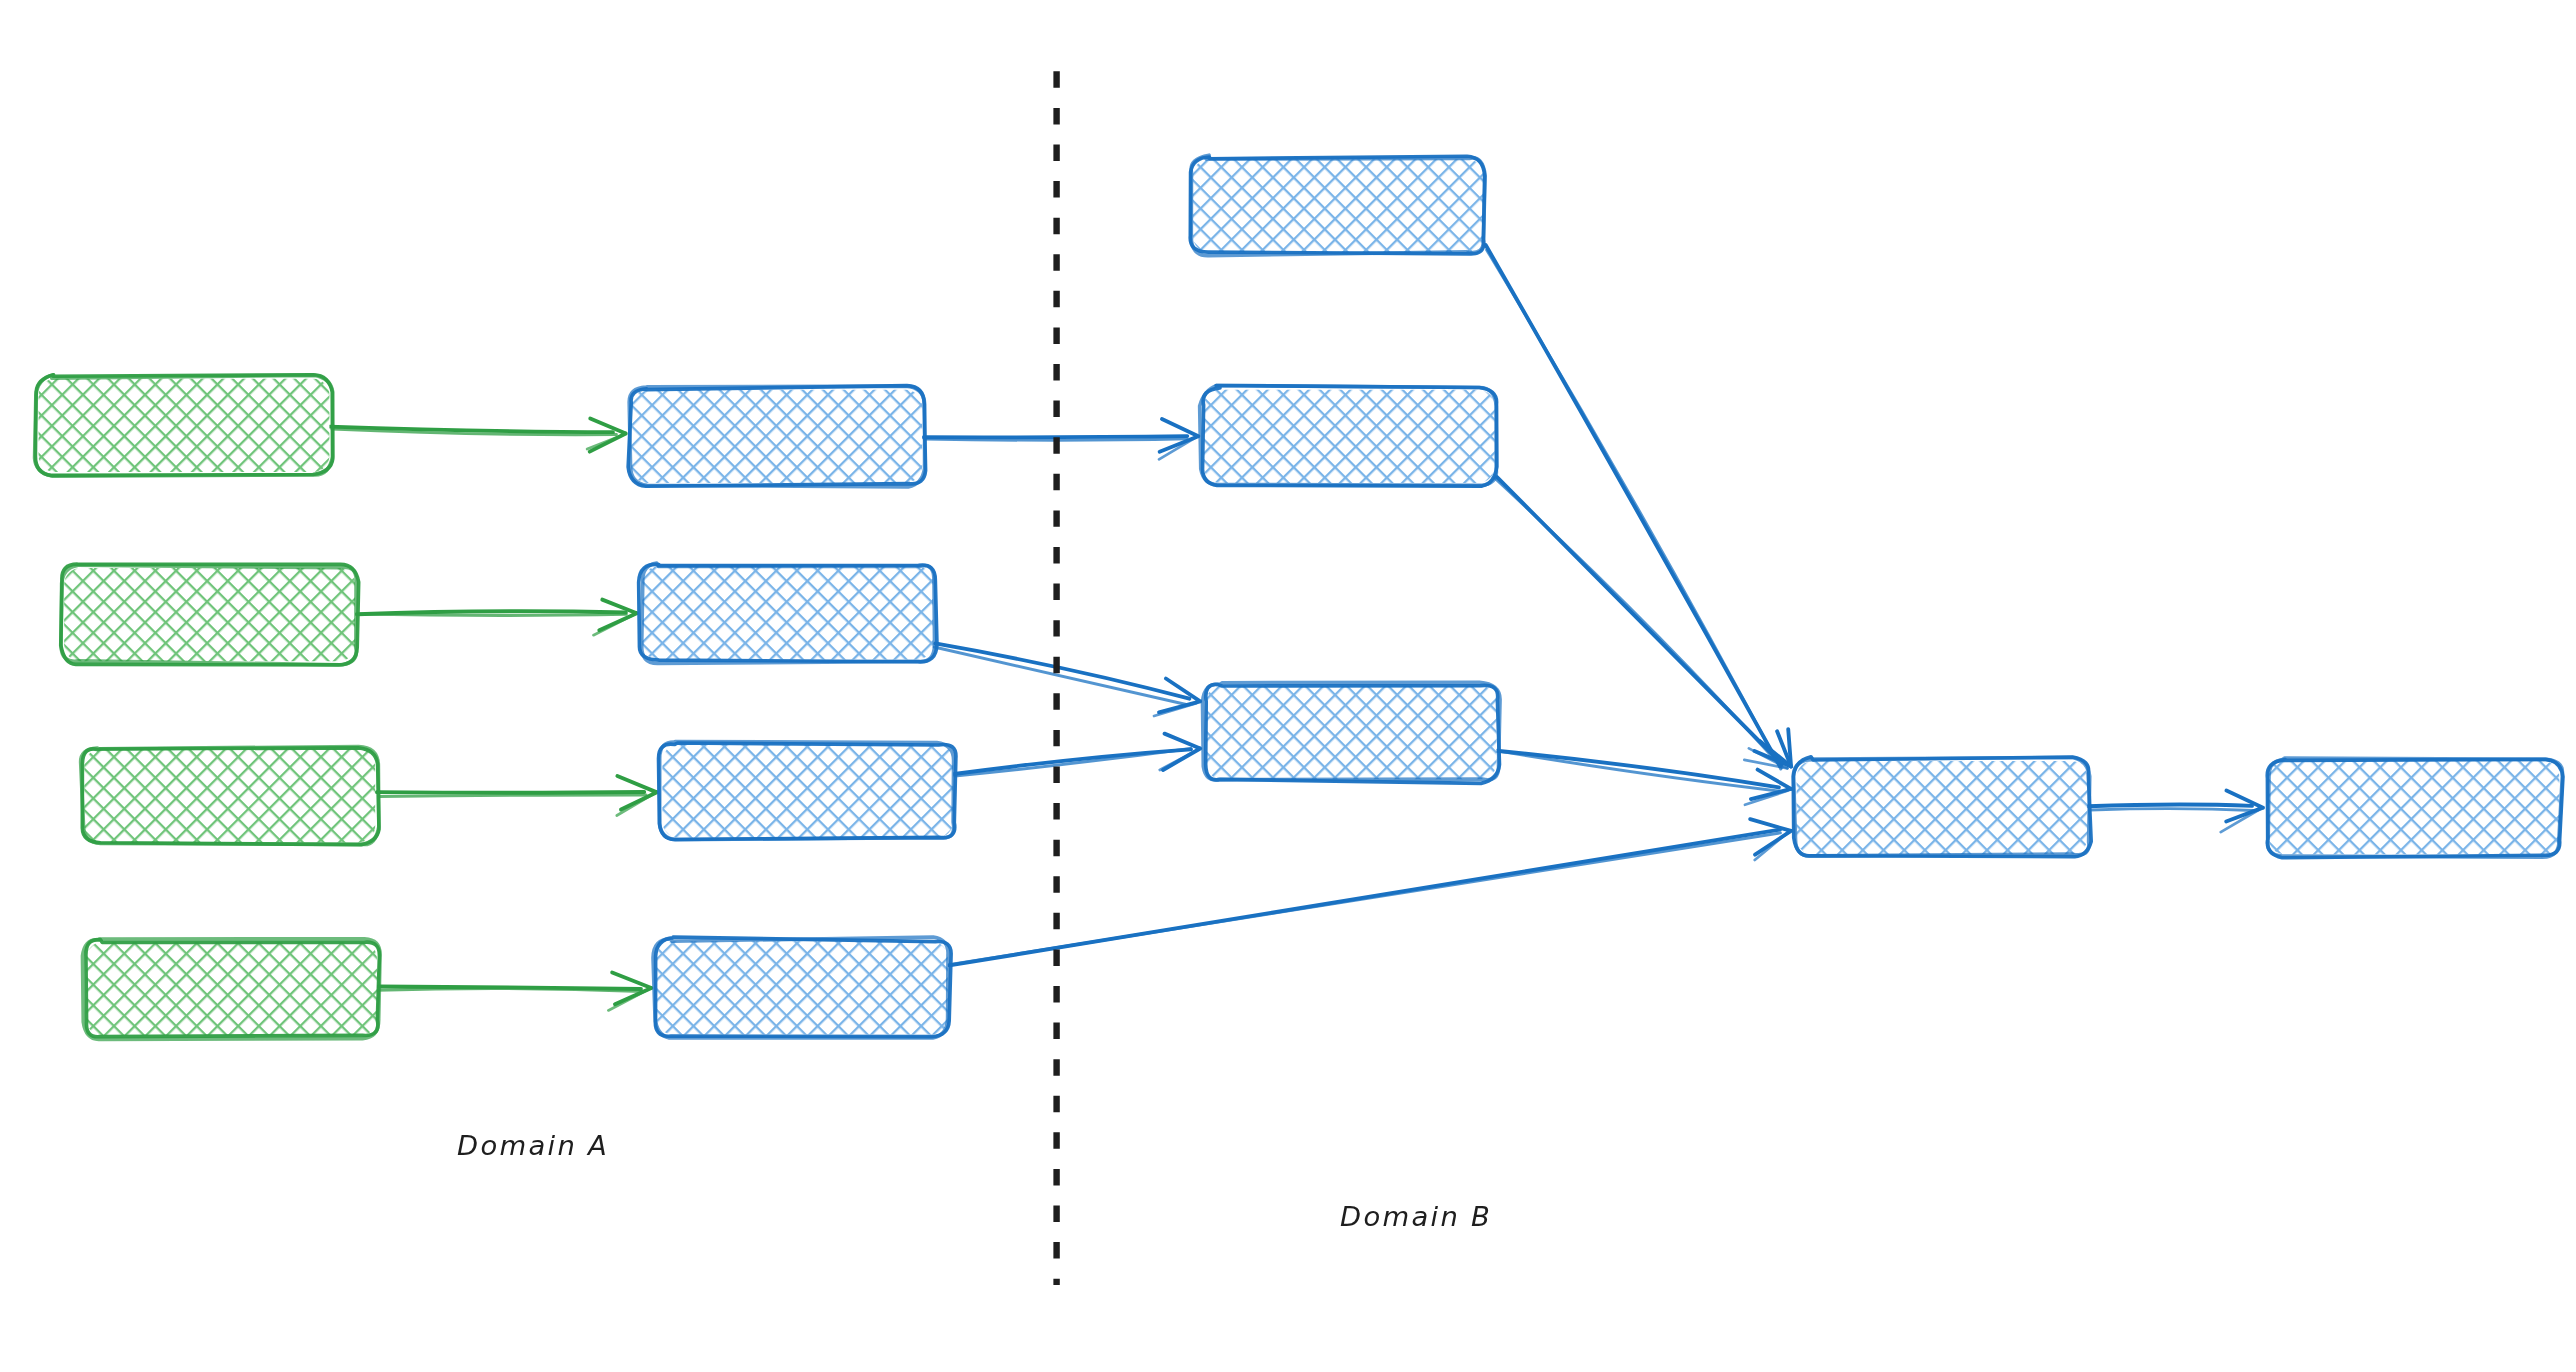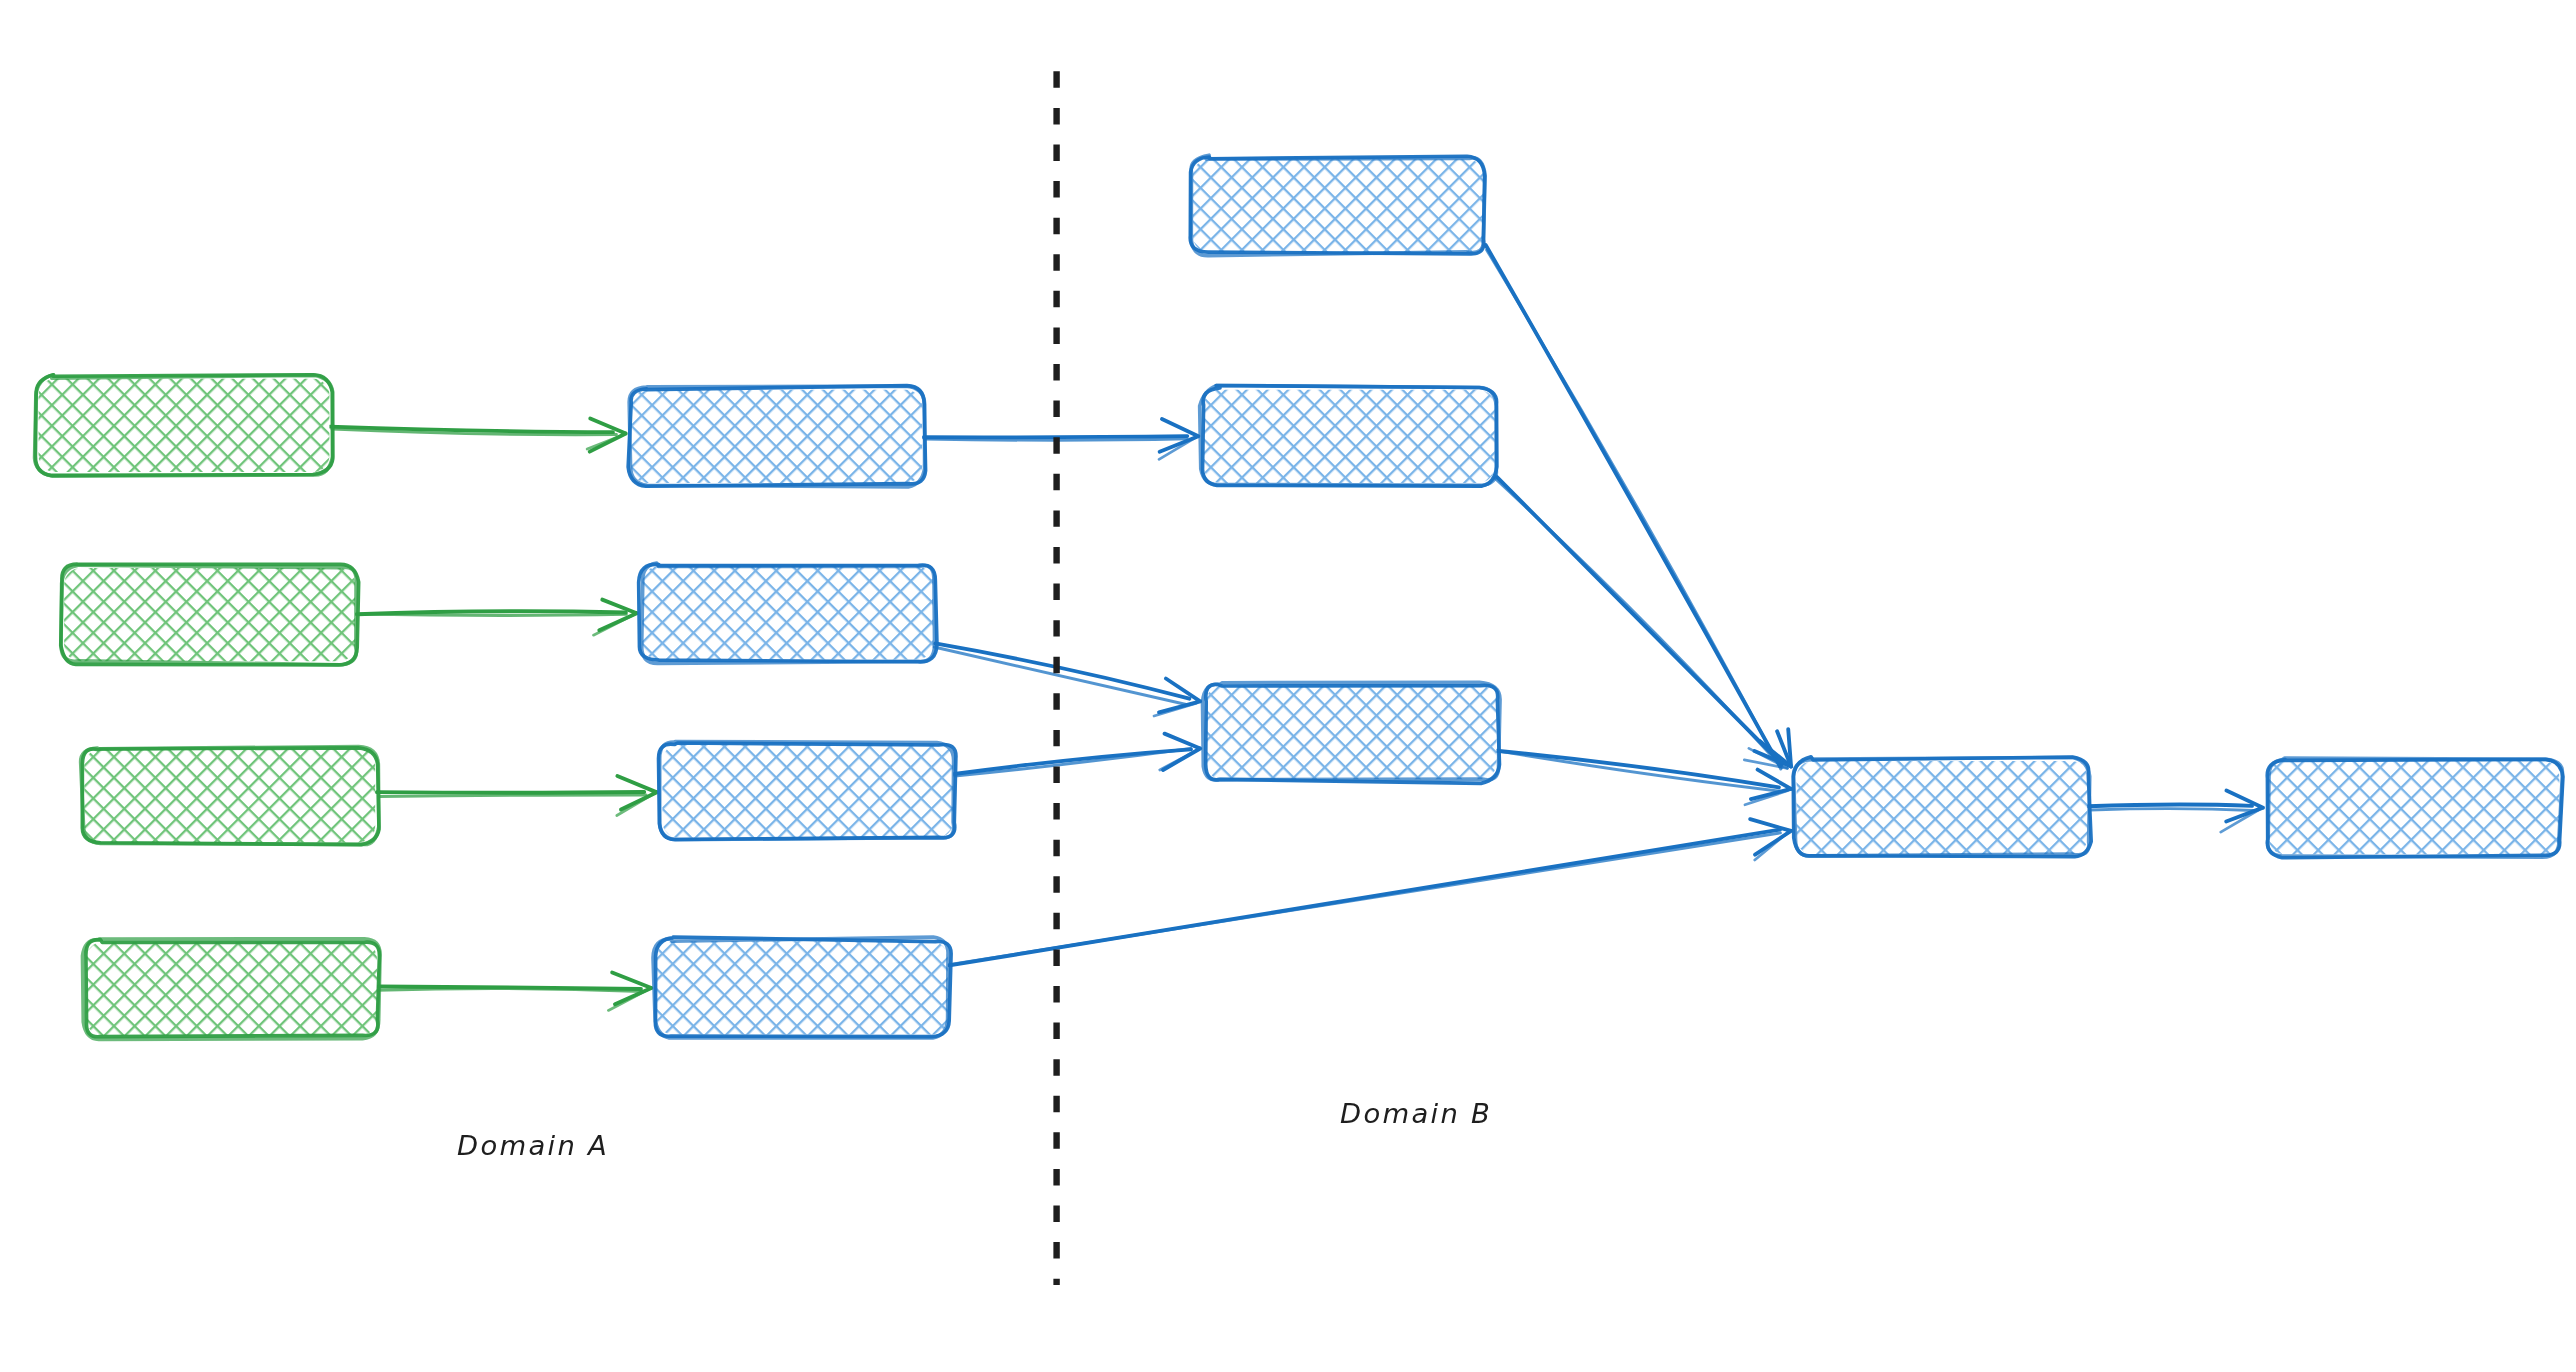--- a/index.html
+++ b/index.html
@@ -29,21 +29,21 @@
     position: absolute;
     font-family: "DejaVu Sans", sans-serif;
     font-size: 27.4px;
     font-style: italic;
     letter-spacing: 2.3px;
     color: #1e1e1e;
     white-space: nowrap;
     user-select: none;
   }
   #label-domain-a { left: 457px; top: 1130px; }
-  #label-domain-b { left: 1340px; top: 1098px; }
+  #label-domain-b { left: 1340px; top: 1201px; }
 </style>
 </head>
 <body>
 
 <div id="canvas-wrap">
 
   <svg id="diagram" viewBox="0 0 2816 1500">
     <defs>
 
       <pattern id="hatch-green" patternUnits="userSpaceOnUse" width="16" height="16" patternTransform="rotate(45)">

